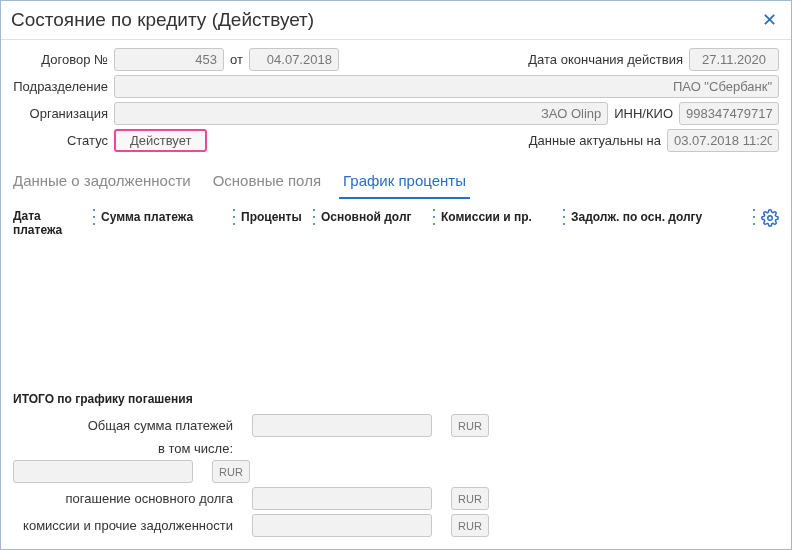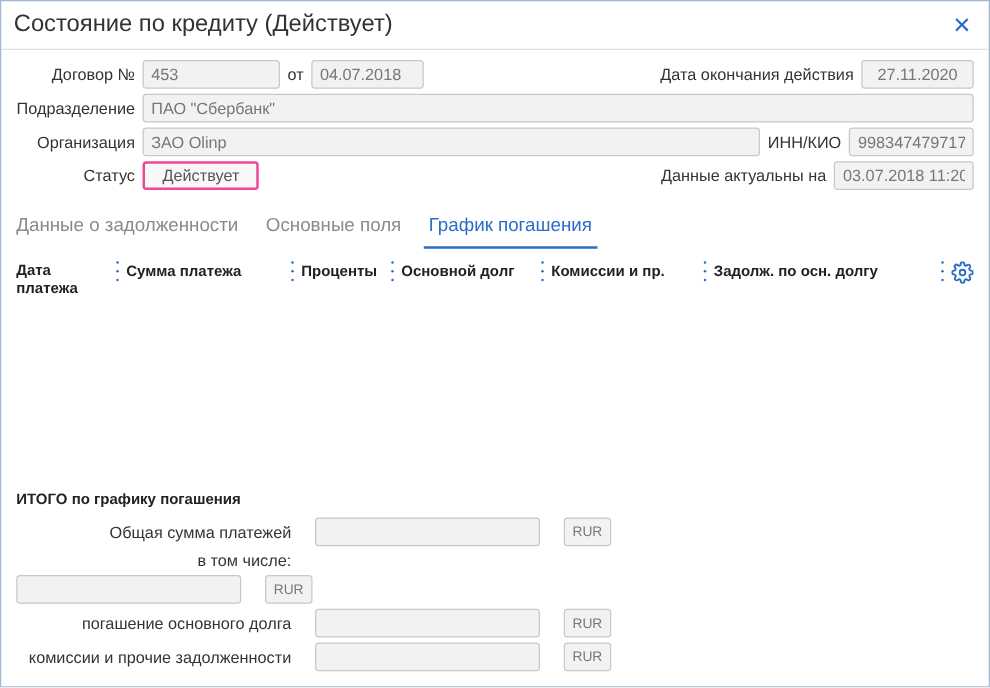--- a/index.html
+++ b/index.html
@@ -61,20 +61,21 @@
       border-radius: 3px;
       padding: 3px 6px;
       font-size: 13px;
       color: #555;
       height: 23px;
       font-family: inherit;
     }
     .input:disabled {
       background: #f2f2f2;
       color: #777;
+      text-align: right;
     }
     .spacer { flex: 1; }
     .tabs {
       display: flex;
       padding: 6px 8px 0 8px;
       gap: 14px;
     }
     .tab {
       font-size: 15px;
       color: #8a8a8a;
@@ -226,21 +227,21 @@
       <div class="spacer"></div>
       <div class="label">Данные актуальны на</div>
       <input class="input" style="width: 112px; text-align: center;" disabled="" value="03.07.2018 11:20:29">
     </div>
 
   </div>
 
   <div class="tabs">
     <div class="tab">Данные о задолженности</div>
     <div class="tab">Основные поля</div>
-    <div class="tab active">График погашения</div>
+    <div class="tab active">График проценты</div>
   </div>
 
   <div class="grid-area">
     <div class="grid-header">
       <div class="col-head" style="width:80px">
         <span>Дата платежа</span>
       </div>
       <div class="col-head" style="width:140px">
         <div class="col-sep">
             <span></span>

